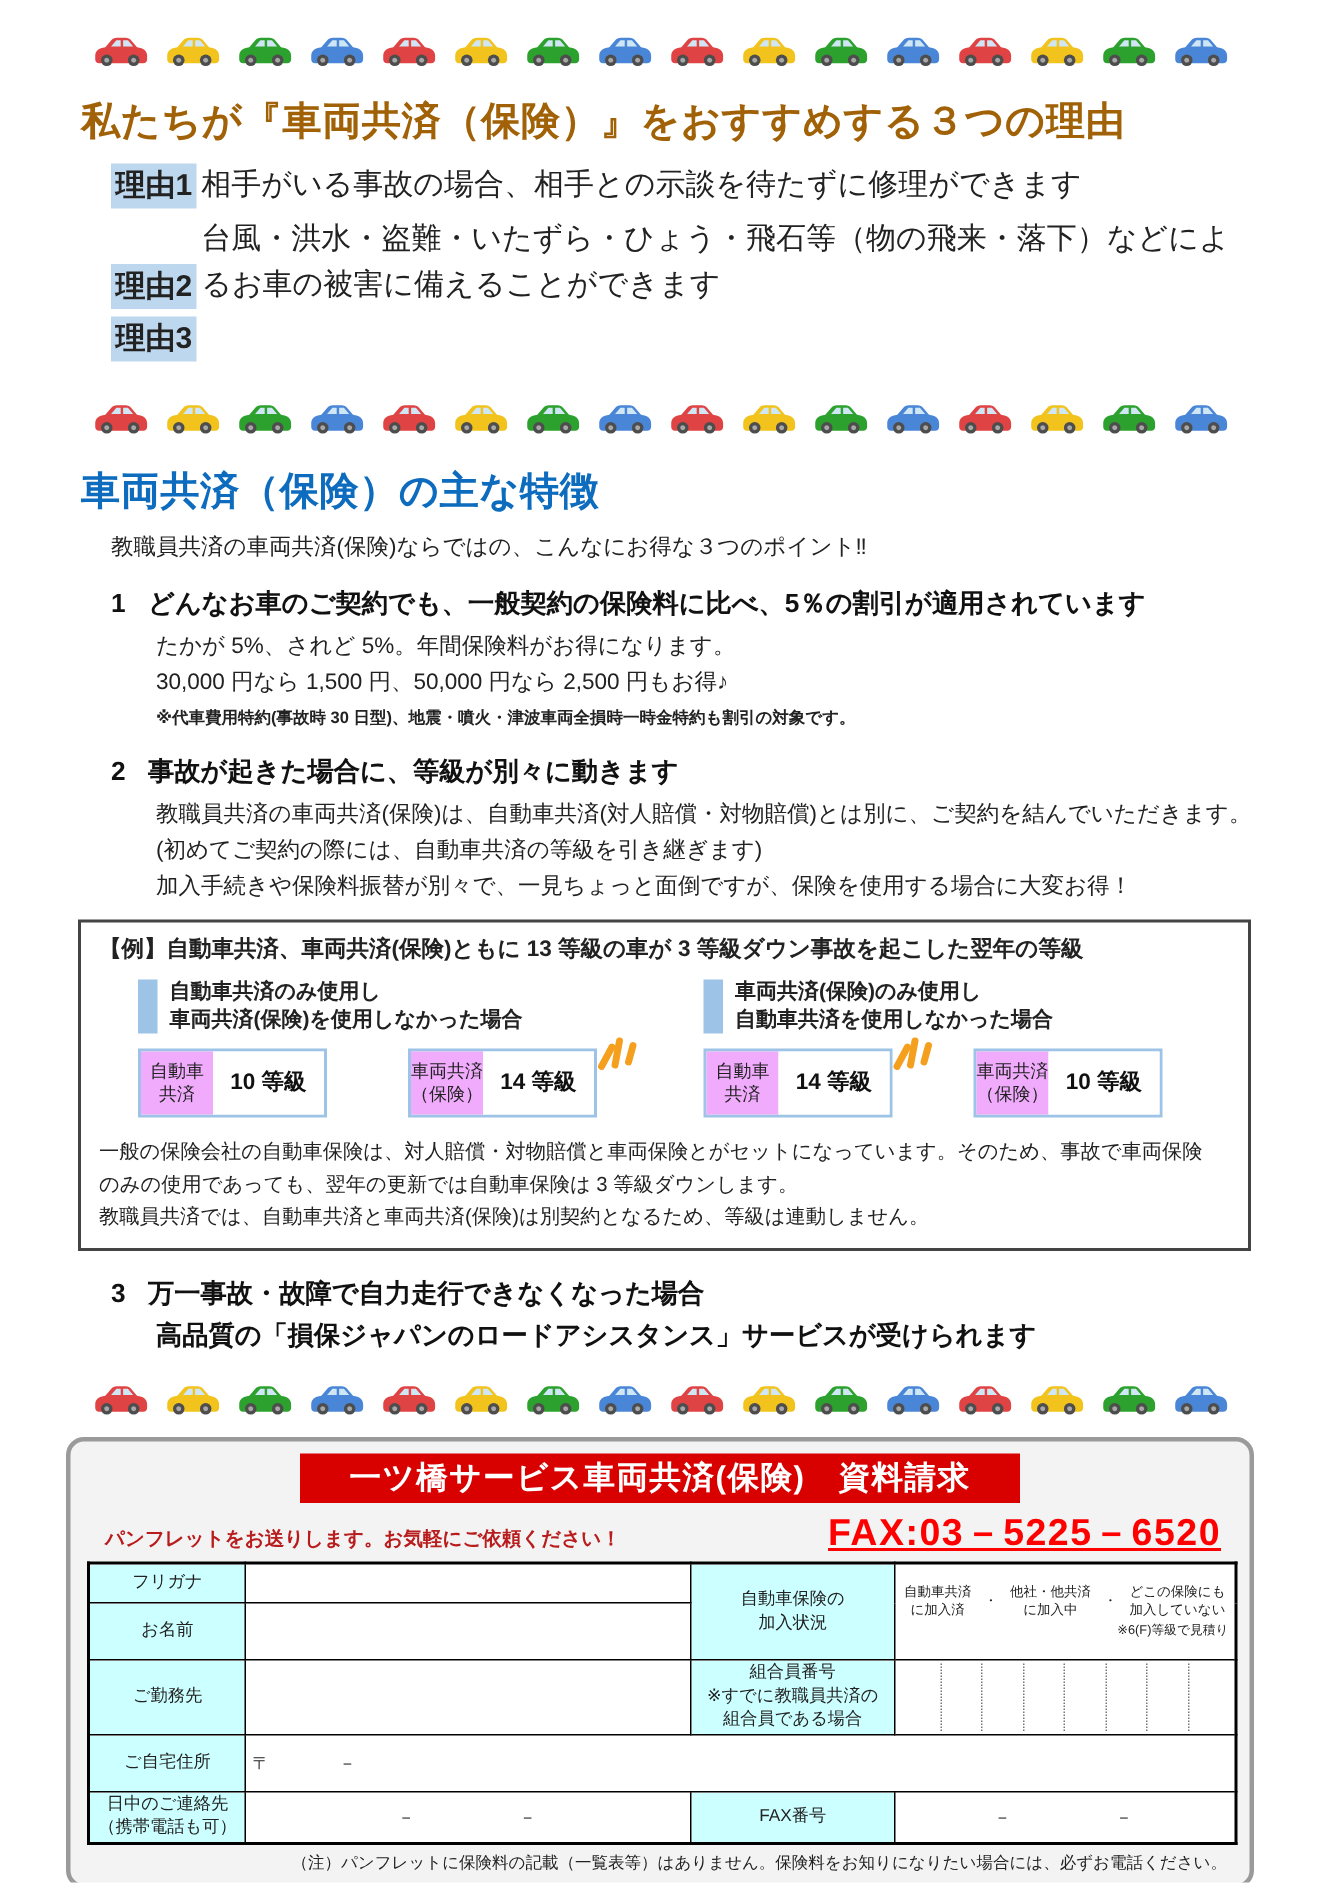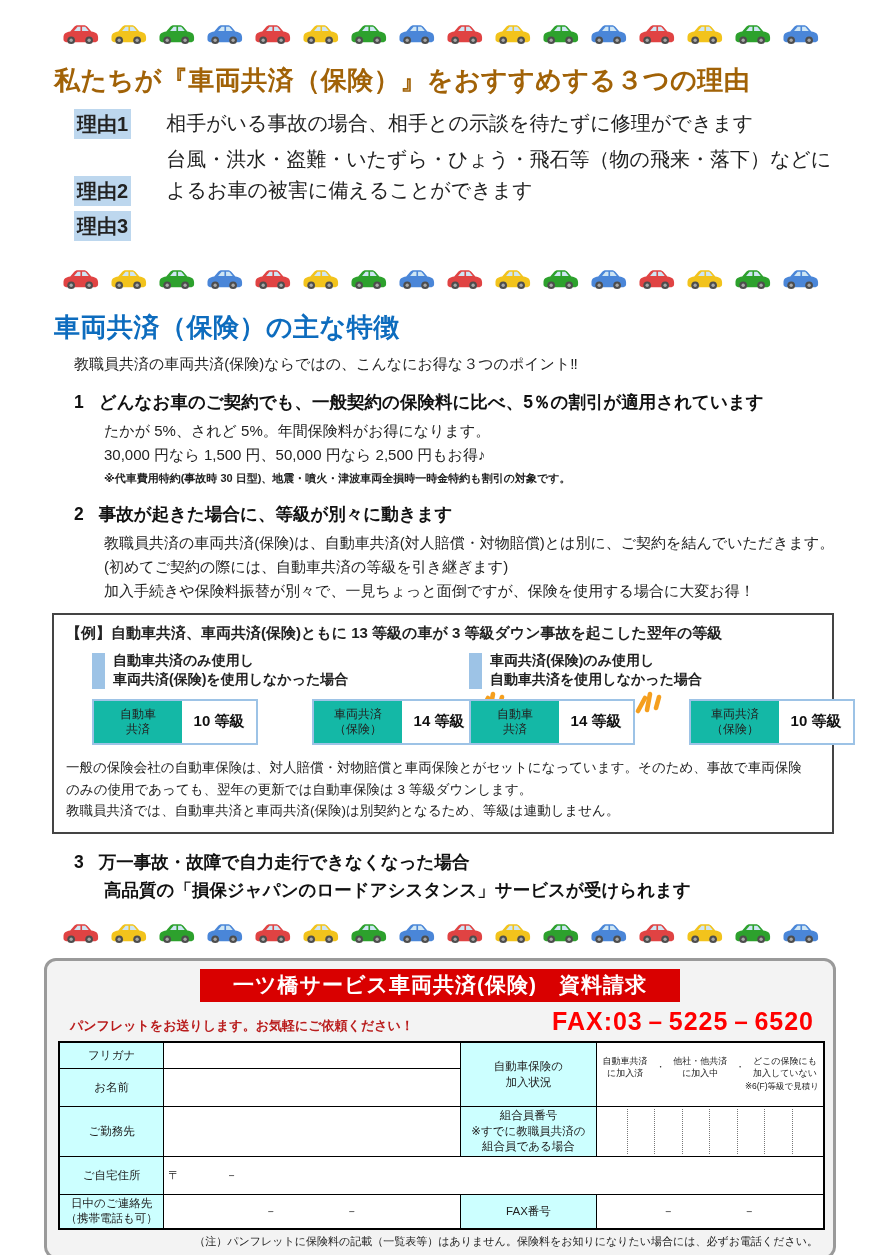--- a/index.html
+++ b/index.html
@@ -12,49 +12,49 @@
   .car-row.second { margin-top:24px; }
   .car-row.third { margin-top:16px; }
   .car { width:41px; height:27px; display:block; }
 
   h1.doc-title { margin:16px 0 10px 54px; font-size:26px; font-weight:bold; color:#a16207; letter-spacing:0.5px; }
   h2.sec-title { margin:18px 0 10px 54px; font-size:26px; font-weight:bold; color:#0d6cbe; letter-spacing:0.5px; }
 
   .reasons { margin:2px 40px 0 74px; display:flex; flex-direction:column; gap:5px; }
   .reason { display:flex; align-items:flex-end; gap:3px; font-size:20px; }
   .reason-label { background:#bdd7ee; padding:0 3px; font-weight:600; flex:none; line-height:1.5; }
-  .reason-text { line-height:1.55; font-weight:500;margin-left:32px; }
+  .reason-text { line-height:1.55; font-weight:500; }
 
   .intro { margin:2px 0 0 74px; font-size:15px; font-weight:400; }
 
   .point-h { margin:16px 0 4px 74px; font-size:17.5px; font-weight:bold; color:#111; display:flex; gap:15px; line-height:1.4; }
   .point-body { margin-left:104px; font-size:15px; line-height:1.62; }
   .point-note { margin:4px 0 0 104px; font-size:11px; font-weight:600; }
 
   .example-box { margin:10px 0 0 52px; width:782px; border:2px solid #444; background:#fff; padding:8px 12px 10px; }
   .ex-title { font-size:15px; font-weight:bold; line-height:1.3; }
   .ex-cols { display:flex; margin-top:8px; }
   .ex-col { width:50%; padding-left:26px; }
   .ex-case { display:flex; gap:8px; align-items:center; }
   .ex-bar { width:13px; height:36px; background:#9dc3e6; flex:none; margin-top:2px; }
   .ex-case-text { font-size:14px; font-weight:600; line-height:1.35; }
   .gb-row { display:flex; gap:54px; margin-top:10px; }
   .gbox { display:flex; border:2px solid #9dc3e6; position:relative; height:46px; }
-  .gname { background:#14b8a6; width:88px; font-size:12px; line-height:1.25; display:flex; align-items:center; justify-content:center; text-align:center; }
+  .gname { background:#f0abfc; width:48px; font-size:12px; line-height:1.25; display:flex; align-items:center; justify-content:center; text-align:center; }
   .ggrade { background:#fff; width:74px; display:flex; align-items:center; justify-content:center; font-weight:bold; font-size:15px; color:#111; }
   .burst { position:absolute; right:-30px; top:-16px; width:30px; height:30px; }
   .ex-note { margin-top:12px; font-size:13.5px; line-height:1.6; }
 
   .point3-line2 { margin-left:104px; font-size:17.5px; font-weight:bold; color:#111; line-height:1.4; }
 
   .request-box { margin:12px 0 0 44px; width:792px; border:3px solid #9a9a9a; border-radius:12px; background:#f3f3f3; padding:7px 11px 5px; }
   .banner { width:fit-content; margin:1px auto 0; background:#d90000; color:#fff; font-size:21px; font-weight:bold; padding:2px 33px 3px; letter-spacing:1px; }
   .sub-row { display:flex; justify-content:space-between; align-items:flex-end; margin:3px 8px 3px 12px; }
   .sub-left { color:#b91c1c; font-size:13px; font-weight:bold; padding-bottom:3px; }
-  .fax-big { color:#ff0000; font-size:25px; font-weight:bold; letter-spacing:1px; }
+  .fax-big { color:#ff0000; font-size:25px; font-weight:bold; letter-spacing:1px;text-decoration:underline; }
   table.form { border-collapse:collapse; width:767px; margin:0 auto; background:#fff; table-layout:fixed; border:2px solid #000; }
   table.form td { border:1px solid #000; font-size:11.5px; padding:1px 4px; vertical-align:middle; overflow:hidden; }
   td.lbl { background:#ccffff; text-align:center; line-height:1.35; }
   td.c1 { width:103px; } td.c2 { width:292px; } td.c3 { width:133px; } td.c4 { width:224px; }
   tr.r1 { height:27px; } tr.r2 { height:38px;padding-left:28px; } tr.r3 { height:47px; } tr.r4 { height:38px; } tr.r5 { height:34px; }
   .opts { display:flex; justify-content:space-between; align-items:center; padding:0 2px; }
   .opt { font-size:9px; text-align:center; line-height:1.3; }
   .opt-sep { font-size:9px; }
   .opt-note { font-size:8.5px; text-align:right; margin-top:2px; }
   td.gridcell { padding:0; }

